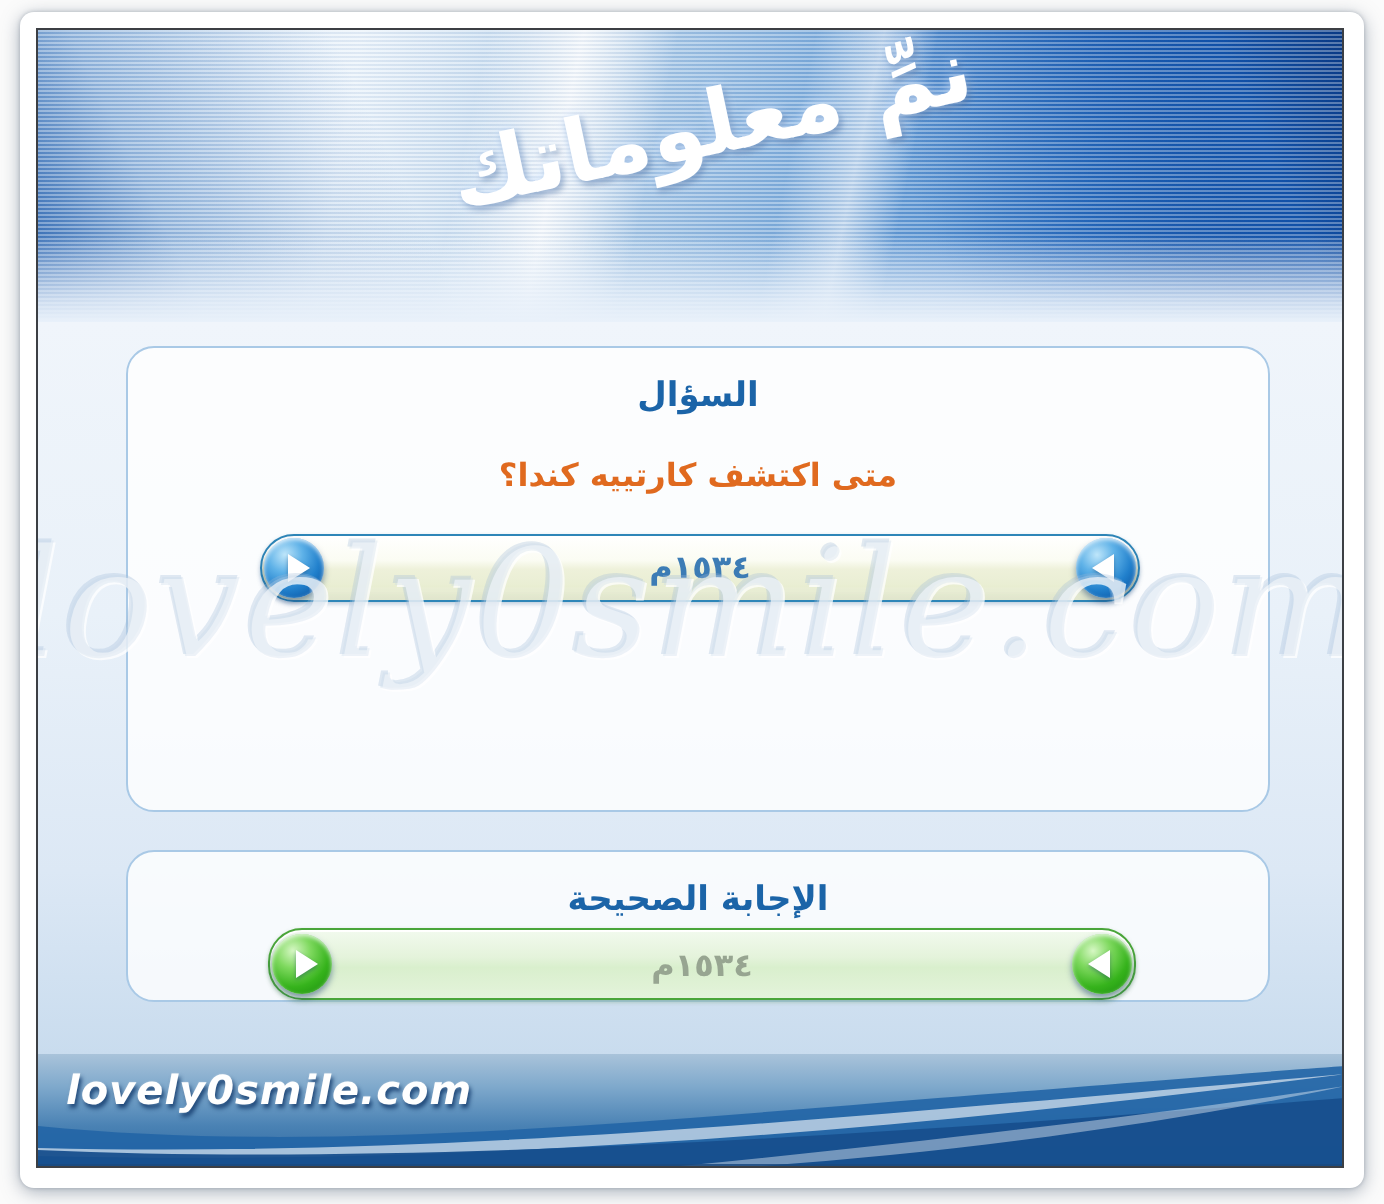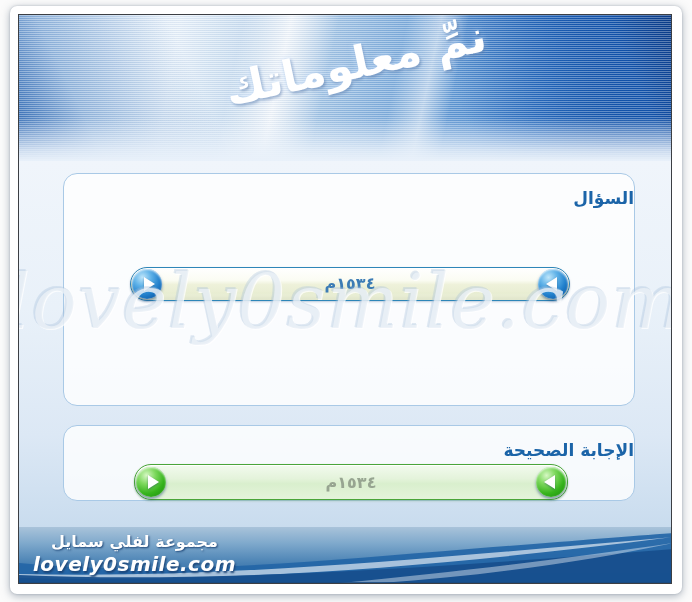--- a/index.html
+++ b/index.html
@@ -32,21 +32,21 @@
 
   
   .bodyarea { position:relative; height:366px;
       background:linear-gradient(to bottom, #f0f5fb 0%, #e9f1f9 40%, #dce8f5 75%, #c9dcee 100%); }
 
   .panel { position:absolute; left:44px; width:572px;
       background:rgba(255,255,255,.8); border:1px solid #a9c9e6; border-radius:14px; }
   .qpanel { top:12px;  height:233px; }
   .apanel { top:264px; height:76px;  }
 
-  .panel-heading { margin-top:14px; color:#1b64a8; font-weight:bold;
+  .panel-heading { margin-top:14px; text-align:center; color:#1b64a8; font-weight:bold;
       font-size:17px; font-family:"DejaVu Sans", sans-serif; }
   .q-text { margin-top:20px; text-align:center; color:#e06a1f; font-weight:bold;
       font-size:16px; font-family:"DejaVu Sans", sans-serif; }
 
   .options { position:absolute; left:66px; top:93px; width:440px; }
 
   .bar { position:relative; width:440px; height:34px; margin-bottom:4px; border-radius:17px;
       border:1px solid #2e86b8;
       background:linear-gradient(to bottom, #ffffff 0%, #fbfcf3 38%, #eef1da 52%, #e9eed3 78%, #f4f6e6 100%);
       box-shadow:inset 0 1px 0 rgba(255,255,255,.95), inset 0 -3px 4px rgba(175,190,140,.3),
@@ -107,20 +107,21 @@
       <div class="header">
         <div class="calligraphy" dir="rtl">نمِّ معلوماتك</div>
       </div>
 
       <div class="bodyarea">
 
         <div class="watermark">lovely0smile.com</div>
 
         <div class="panel qpanel">
           <div class="panel-heading" dir="rtl">السؤال</div>
+          <div class="q-text" dir="rtl">متى اكتشف كارتييه كندا؟</div>
 
           <div class="options">
 
             <div class="bar">
               <div class="round-btn btn-blue btn-left">
                 <span class="tri-r"></span>
               </div>
               <span class="bar-label" dir="rtl">١٥٣٤م</span>
               <div class="round-btn btn-blue btn-right">
                 <span class="tri-l"></span>
@@ -150,20 +151,19 @@
 
       <div class="footer">
         <svg width="654" height="58" viewBox="0 0 654 58" preserveAspectRatio="none">
           <path d="M0,36 C140,50 300,34 450,22 C540,15 610,9 654,6 L654,58 L0,58 Z" fill="#2265a6" opacity="0.9"></path>
           <path d="M0,47 C200,52 400,32 654,10 C420,40 210,56 0,51 Z" fill="#ffffff" opacity="0.6"></path>
           <path d="M0,48 C180,56 400,42 654,22 L654,58 L0,58 Z" fill="#174f8d" opacity="0.95"></path>
           <path d="M300,58 C430,46 560,30 654,16 C560,36 440,52 330,58 Z" fill="#ffffff" opacity="0.4"></path>
           <rect x="0" y="55" width="654" height="3" fill="#1a4a80" opacity="0.85"></rect>
         </svg>
         <div class="footer-text">
-          <div class="footer-ar" dir="rtl">مجموعة لفلي سمايل</div>
           <div class="footer-en">lovely0smile.com</div>
         </div>
       </div>
 
     </div>
   </div>
 </div>
 
 </body></html>

